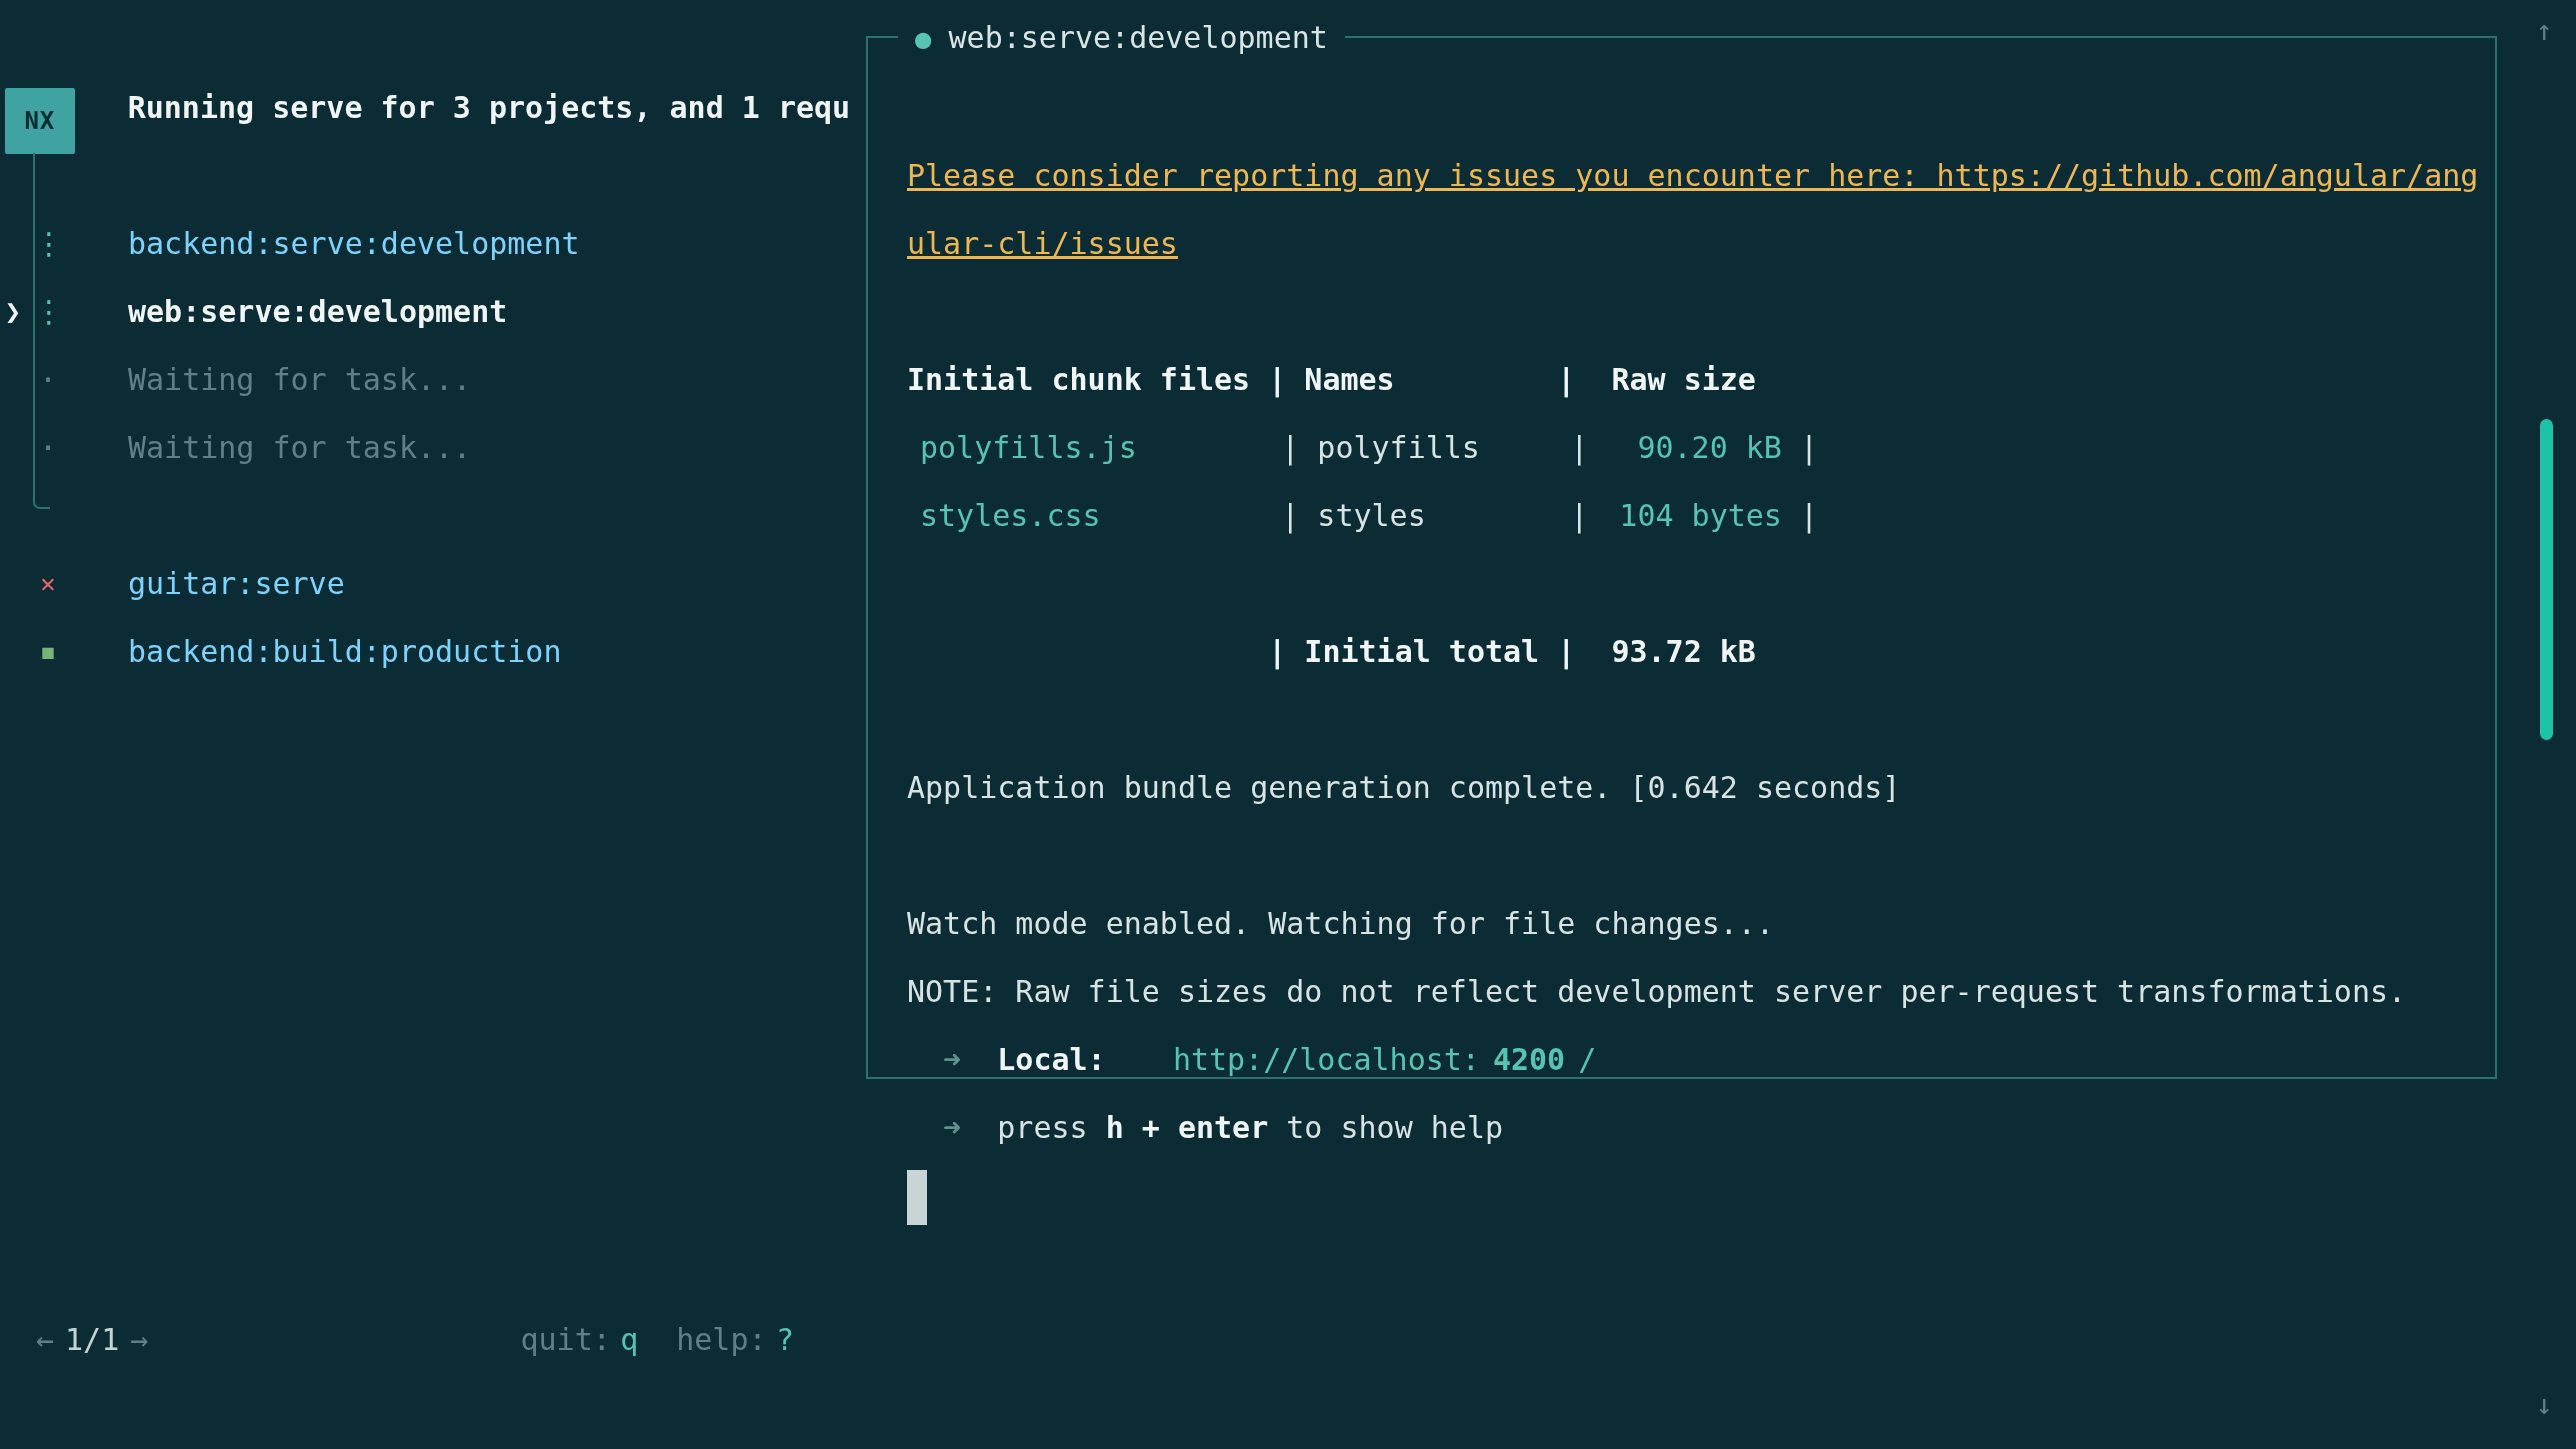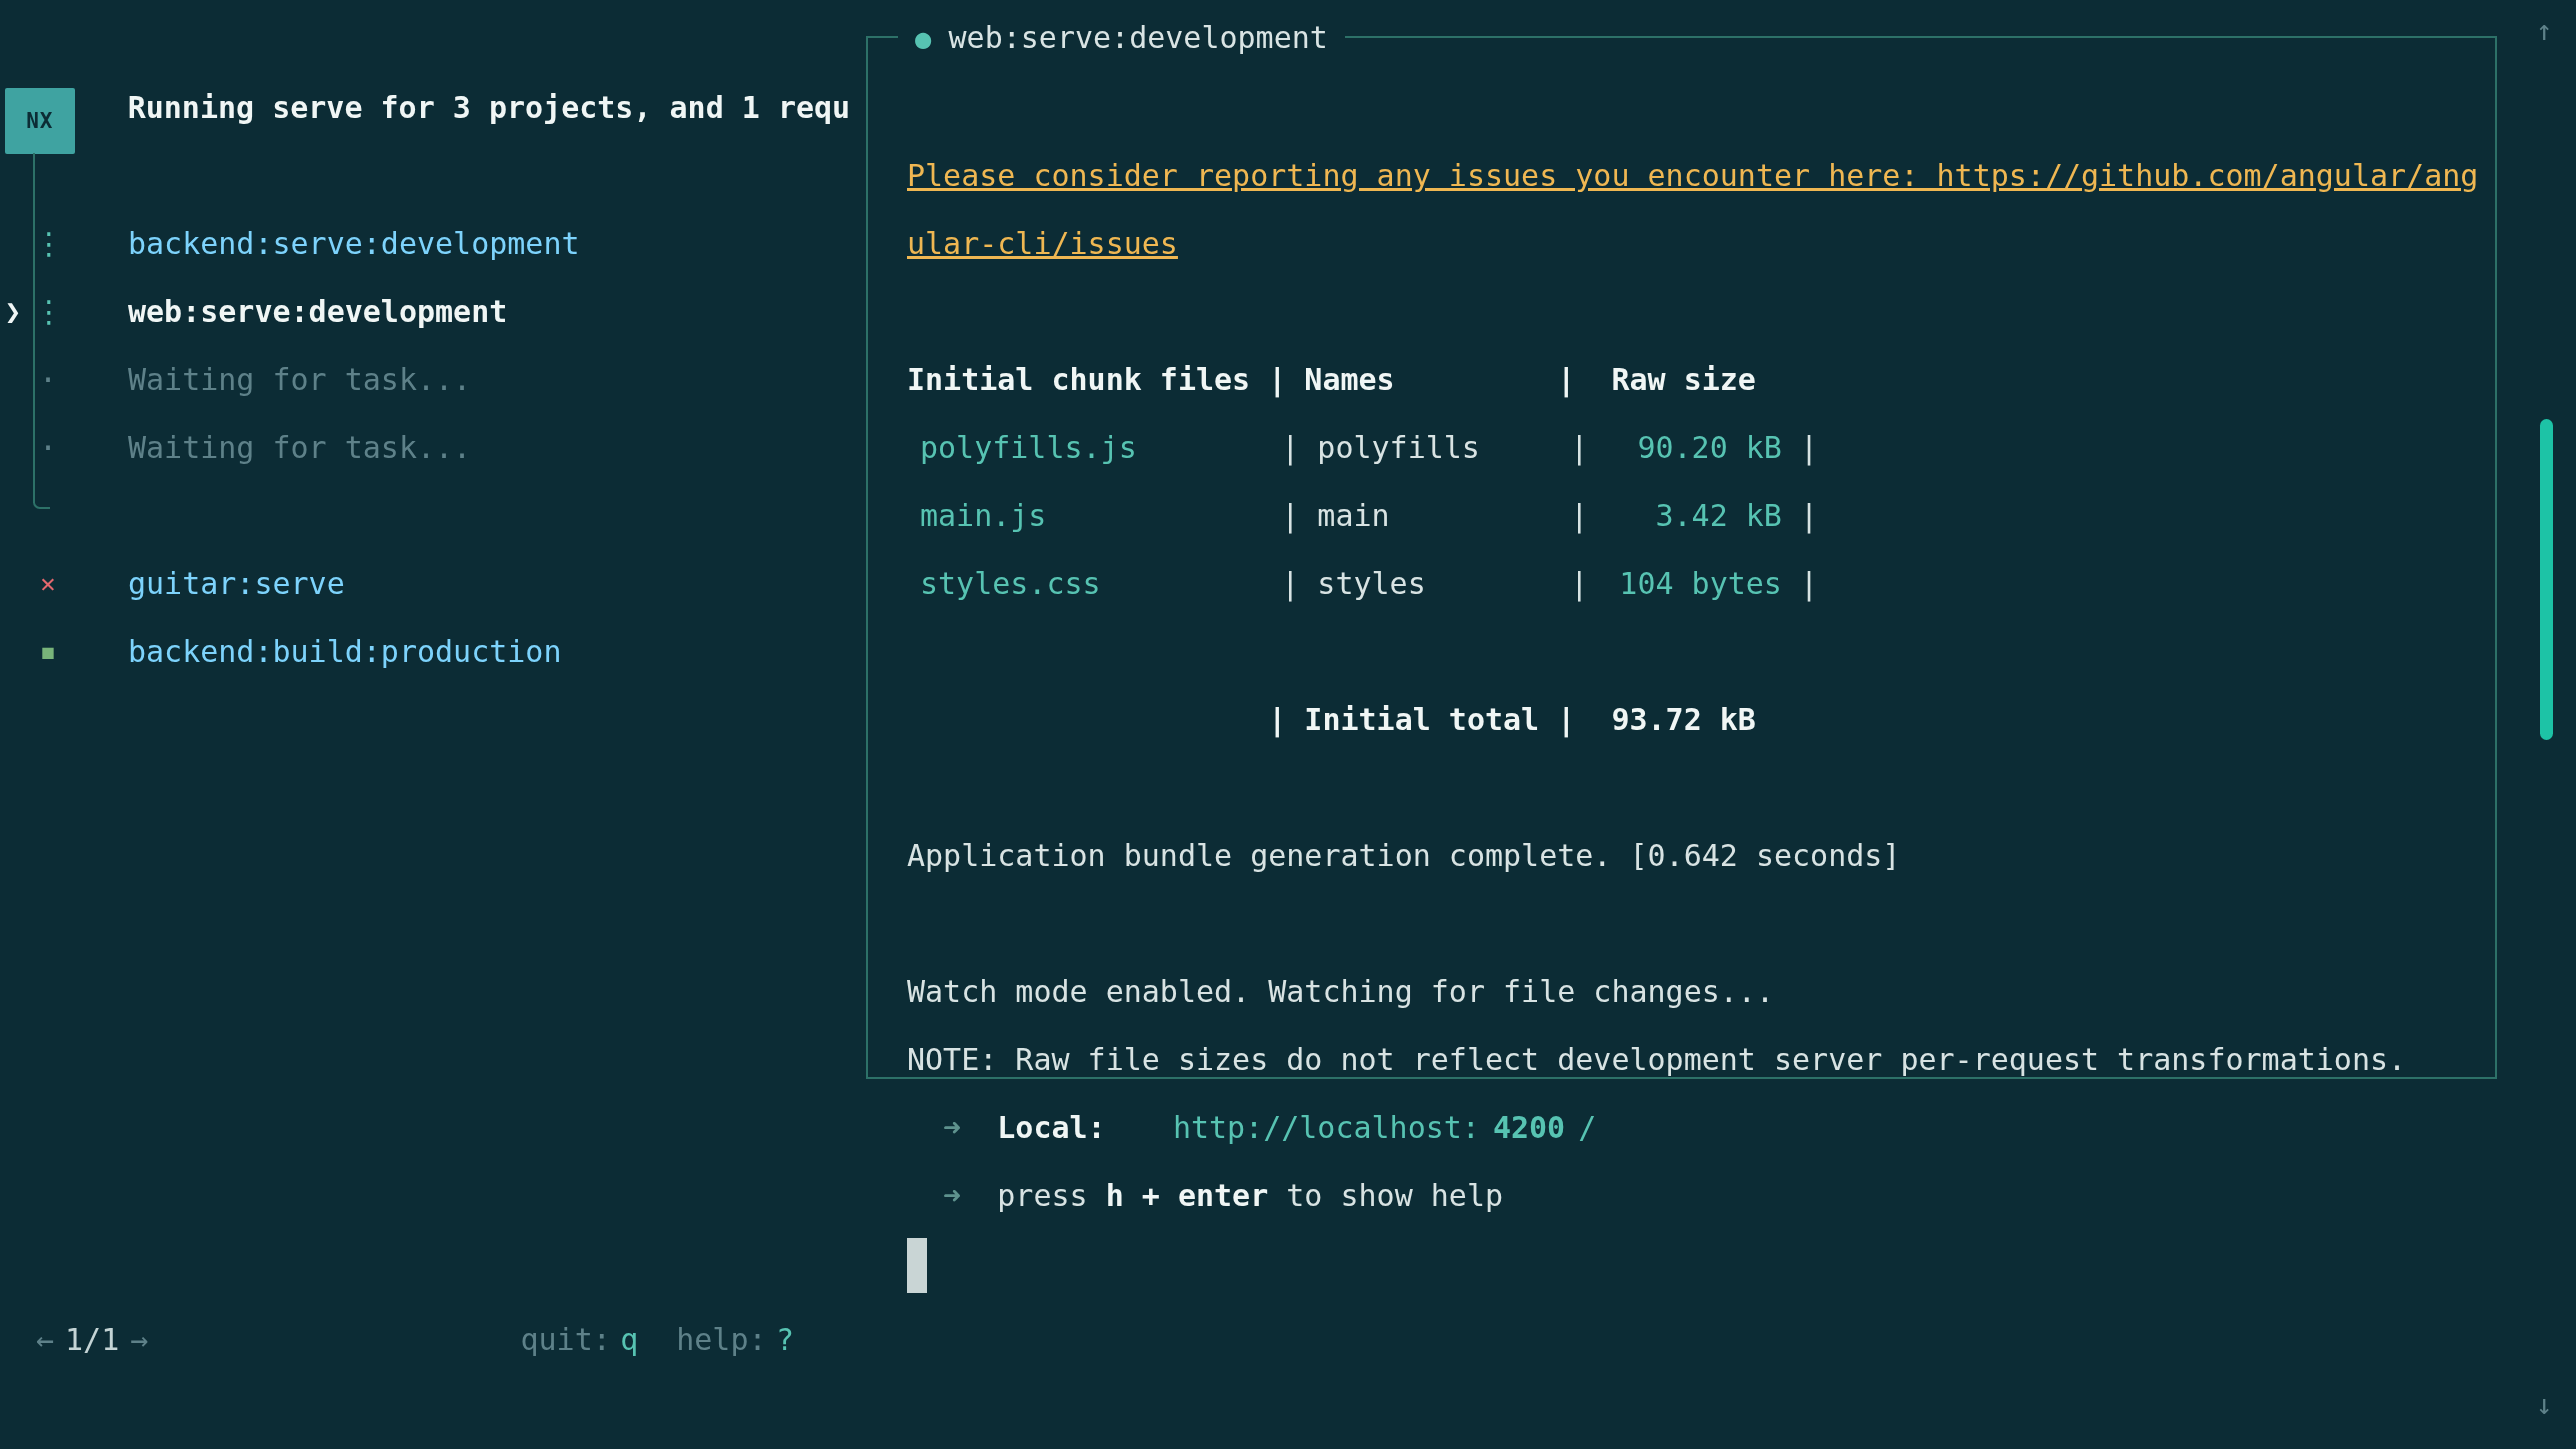--- a/index.html
+++ b/index.html
@@ -23,21 +23,21 @@
     background:var(--background);
     font-family:"DejaVu Sans Mono","DejaVu Sans",monospace;
     font-size:30px;color:var(--foreground);
   }
   
   .sidebar{position:absolute;left:0;top:0;width:852px;height:1449px;}
   .sidebar-header{position:absolute;left:4.7px;top:74px;height:66px;display:flex;align-items:center;}
   .nx-badge{
     width:70px;height:66px;display:flex;align-items:center;justify-content:center;
     background:var(--badge-teal);color:var(--badge-text);
-    font-weight:700;font-size:21px;border-radius:2px;letter-spacing:0.7px;flex:none;margin-top:28px;
+    font-weight:700;font-size:24px;border-radius:2px;letter-spacing:0.7px;flex:none;margin-top:28px;
   }
   .sidebar-title{
     margin-left:53px;font-weight:700;color:var(--bright);
     white-space:pre;overflow:hidden;width:731px;
   }
   .tree-bracket{
     position:absolute;left:33px;top:153px;width:14.8px;height:354px;
     border-left:2px solid var(--border);border-bottom:2px solid var(--border);
     border-bottom-left-radius:6.7px;
   }
@@ -151,21 +151,20 @@
     <div class="panel-title"><span class="dot">●</span><span>web:serve:development</span></div>
 
     <div class="panel-body">
       <div class="line"></div>
       <div class="line"><span class="yellow">Please consider reporting any issues you encounter here: https://github.com/angular/ang</span></div>
       <div class="line"><span class="yellow">ular-cli/issues</span></div>
       <div class="line"></div>
 
       <div class="line bold"><span>Initial chunk files | Names         |  Raw size</span></div>
       <div class="line"><span class="teal">polyfills.js        </span><span>| </span><span>polyfills     </span><span>|</span><span class="teal">  90.20 kB</span><span> |</span></div>
-      <div class="line"><span class="teal">main.js             </span><span>| </span><span>main          </span><span>|</span><span class="teal">   3.42 kB</span><span> |</span></div>
       <div class="line"><span class="teal">styles.css          </span><span>| </span><span>styles        </span><span>|</span><span class="teal"> 104 bytes</span><span> |</span></div>
       <div class="line"></div>
       <div class="line bold"><span>                    | Initial total |  93.72 kB</span></div>
       <div class="line"></div>
 
       <div class="line"><span>Application bundle generation complete. [0.642 seconds]</span></div>
       <div class="line"></div>
       <div class="line"><span>Watch mode enabled. Watching for file changes...</span></div>
       <div class="line"><span>NOTE: Raw file sizes do not reflect development server per-request transformations.</span></div>
 

